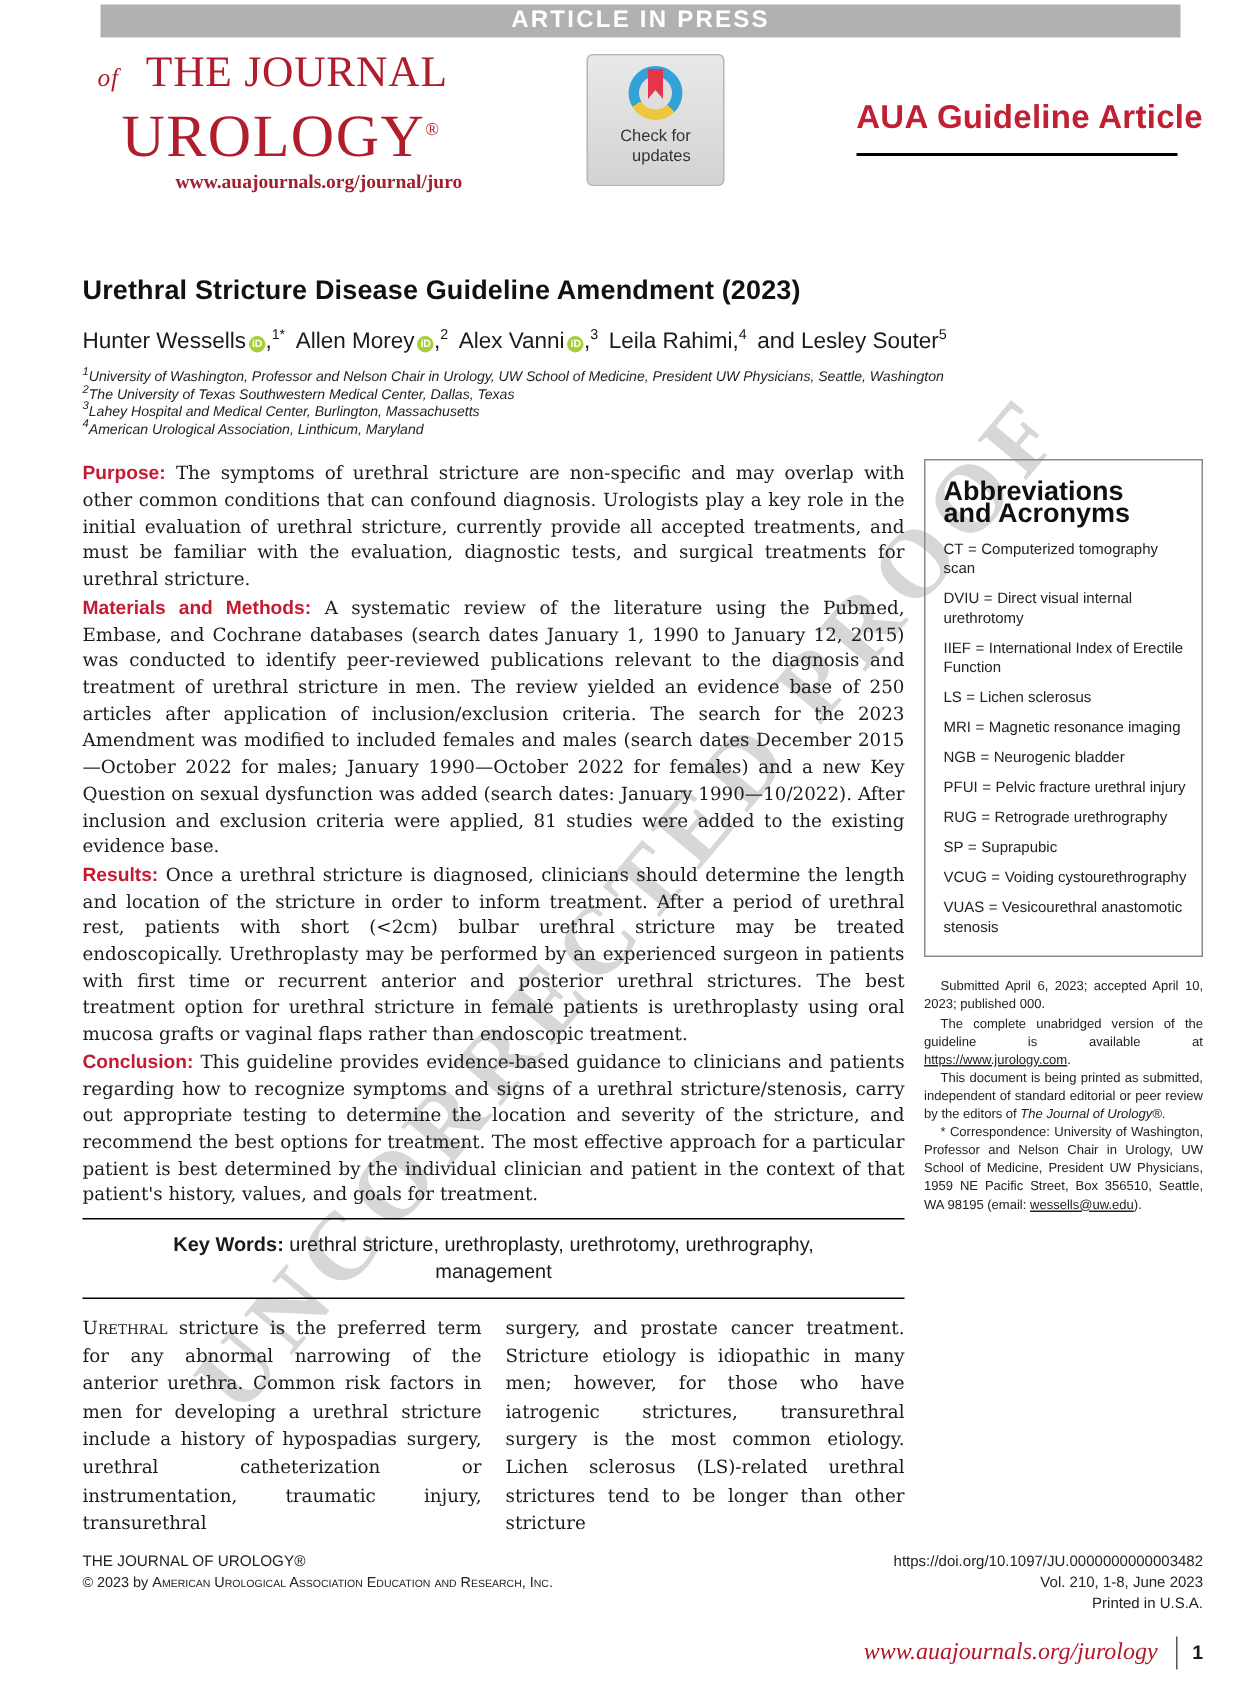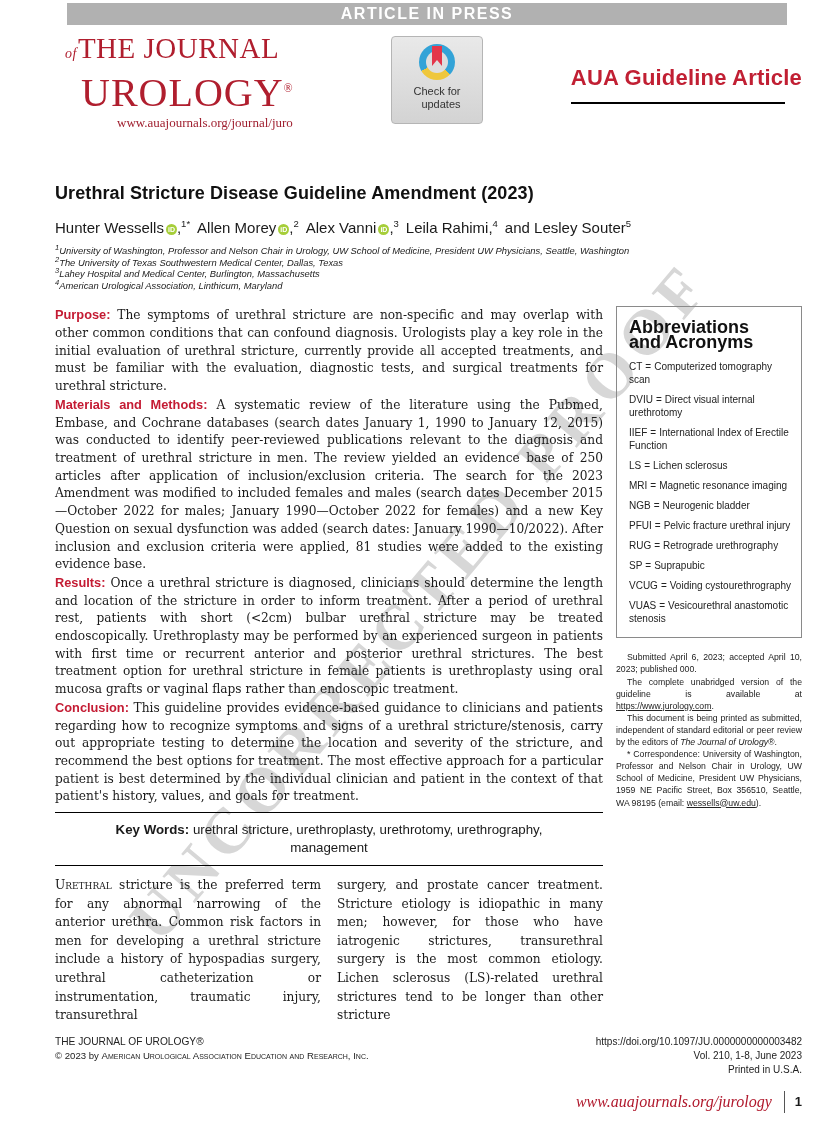--- a/index.html
+++ b/index.html
@@ -17,24 +17,24 @@
     color:#d7d7d7; white-space:nowrap; font-weight:bold;
   }
   
   .banner { margin-left:12px; width:720px; height:22px; background:#b1b1b1;
     display:flex; align-items:center; justify-content:center;
     color:#fff; font-weight:bold; font-size:16px; letter-spacing:1.5px; }
   
   .header { display:flex; margin-top:8px; height:98px; }
   .logo { width:280px; color:#b01e2e; font-family:"Liberation Serif", serif; }
   .logo-l1 { font-size:29px; letter-spacing:0.5px; padding-left:26px; text-indent:-16px; line-height:30px;}
-  .logo-of { font-style:italic; font-size:14px; margin-right:1px; }
+  .logo-of { font-style:italic; font-size:17px; margin-right:18px; }
   .logo-l2 { font-size:40px; letter-spacing:1px; line-height:38px; padding-left:26px; }
   .logo-reg { font-size:12px; vertical-align:super; }
-  .logo-url { font-size:13px; color:#a02030; margin-top:3px; padding-left:62px; }
+  .logo-url { font-size:13px; color:#a02030; margin-top:3px; padding-left:62px;font-weight:bold; }
   .check-badge { margin-left:56px; margin-top:3px; width:92px; height:88px;
     background:linear-gradient(#e9e9e9,#d3d3d3); border:1px solid #b5b5b5; border-radius:4px;
     display:flex; flex-direction:column; align-items:center; padding-top:7px; cursor:pointer; }
   .cm-ring { position:relative; width:36px; height:36px; border-radius:50%;
     background:conic-gradient(from 135deg, #efc73c 0deg 105deg, #33a3d7 105deg 360deg); }
   .cm-ring::after { content:""; position:absolute; left:7px; top:7px; width:22px; height:22px;
     border-radius:50%; background:#dedede; }
   .cm-mark { position:absolute; left:13px; top:2px; width:10px; height:20px; background:#e4364a;
     clip-path:polygon(0 0,100% 0,100% 100%,50% 70%,0 100%); z-index:2; }
   .check-text { margin-top:5px; font-size:11px; line-height:13px; color:#333; text-align:right; }

